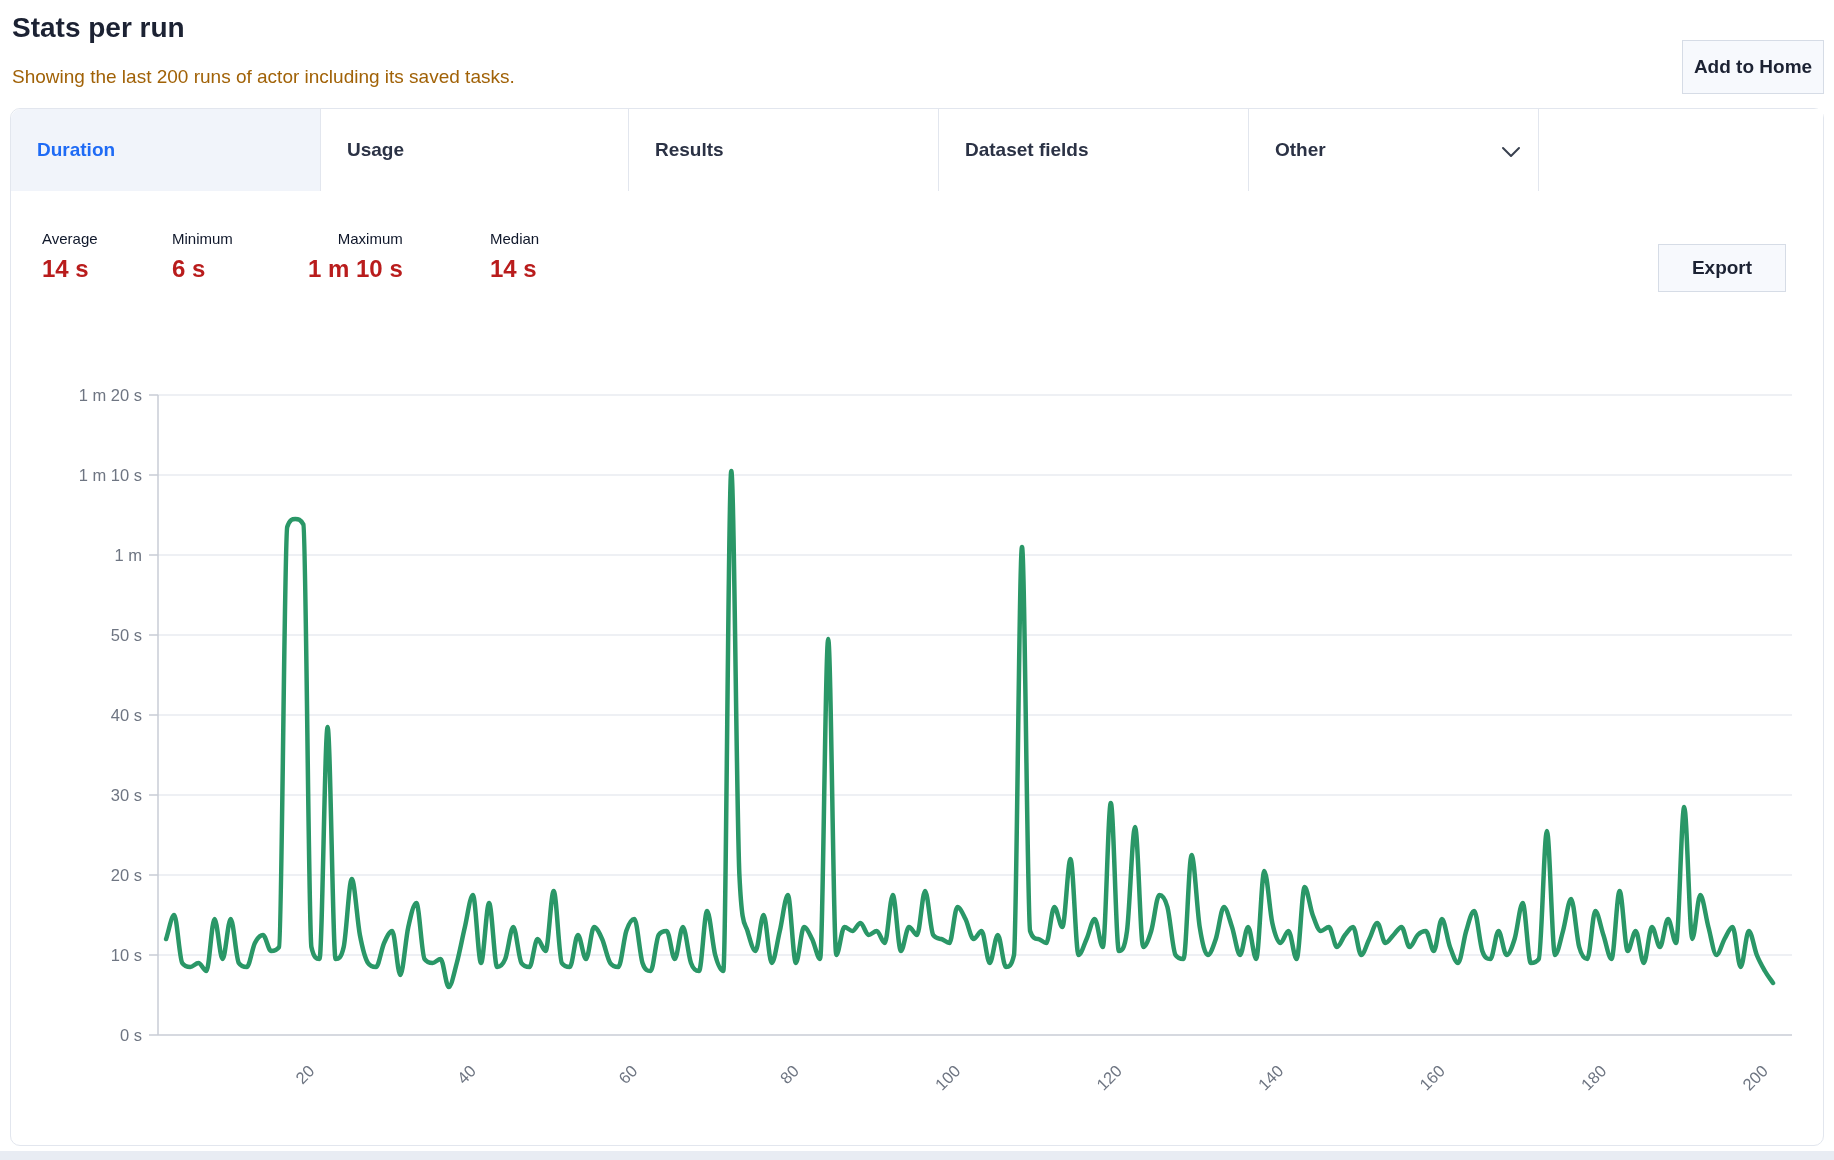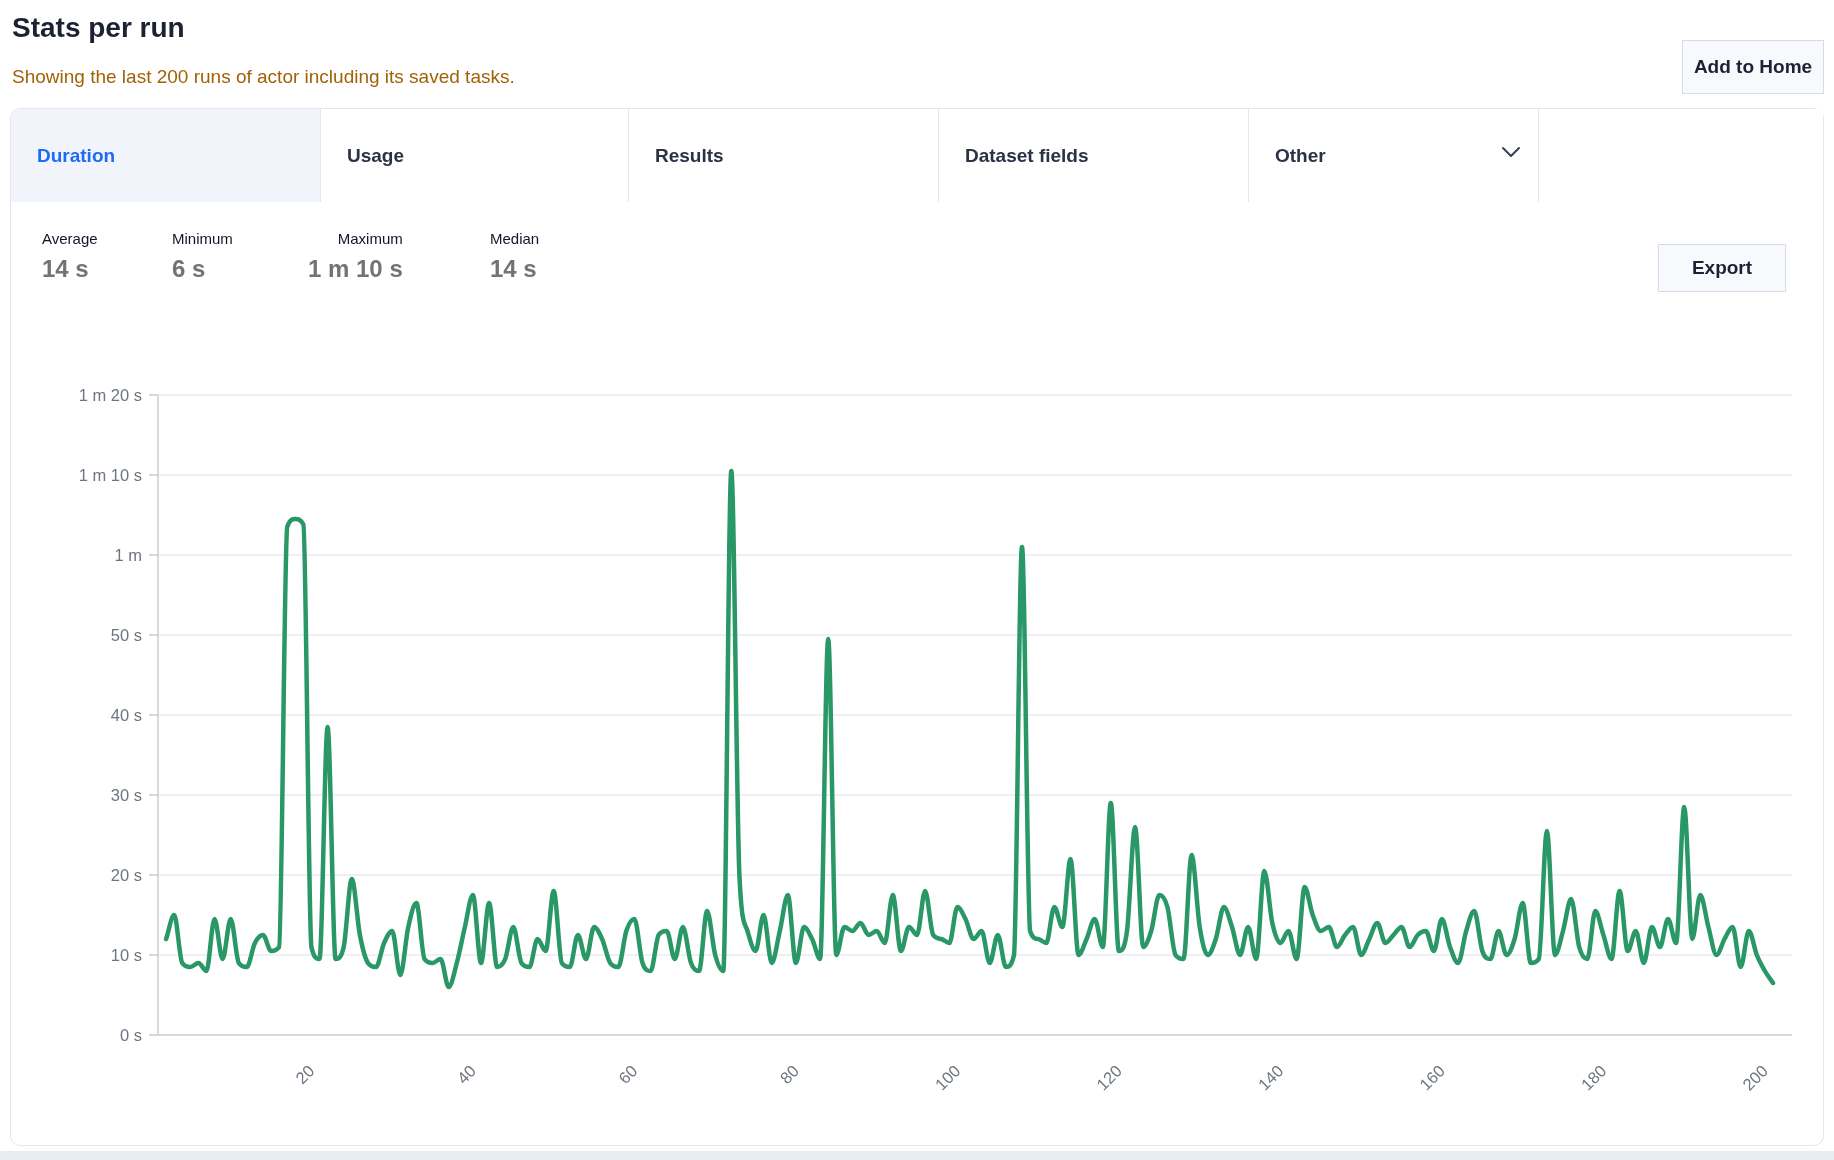--- a/index.html
+++ b/index.html
@@ -13,35 +13,35 @@
        background:#f7f9fd;border:1px solid #d6dce6;border-radius:0;
        font-size:19px;font-weight:600;color:#1c2233;cursor:pointer;}
   .add-home-btn{position:absolute;left:1682px;top:40px;width:142px;height:54px;}
   .export-btn{position:absolute;left:1658px;top:244px;width:128px;height:48px;}
 
   .panel{position:absolute;left:10px;top:108px;width:1814px;height:1038px;
          box-sizing:border-box;background:#ffffff;border:1px solid #e2e6ee;border-radius:10px;}
 
   .tabbar{position:absolute;left:0;top:0;width:100%;height:82px;box-sizing:border-box;
           border-bottom:1px solid #e2e6ee;display:flex;}
-  .tab{box-sizing:border-box;height:93px;display:flex;align-items:center;
+  .tab{box-sizing:border-box;height:82px;display:flex;align-items:center;
        padding:0 26px;font-size:19px;font-weight:700;color:#2b3245;
        border-right:1px solid #e2e6ee;position:relative;cursor:pointer;background:#ffffff;}
   .tab.active{background:#f1f4fa;color:#1f6bf5;border-top-left-radius:10px;}
   .tab-duration{width:310px;}
   .tab-usage{width:308px;}
   .tab-results{width:310px;}
   .tab-dataset{width:310px;}
   .tab-other{width:290px;}
   .tab-rest{flex:1;border-right:none;background:#ffffff;}
   .chevron{position:absolute;right:16px;top:33px;}
 
   .stat{position:absolute;top:230px;}
   .stat-label{font-size:15px;color:#0f172a;margin-bottom:8px;}
-  .stat-value{font-size:24px;font-weight:700;color:#737373;}
+  .stat-value{font-size:24px;font-weight:700;color:#b91c1c;}
   .stat-average{left:42px;}
   .stat-minimum{left:172px;}
   .stat-maximum{left:308px;text-align:right;}
   .stat-median{left:490px;}
 
   .chart-svg{position:absolute;left:0;top:0;width:1834px;height:1160px;pointer-events:none;}
   .bottom-strip{position:absolute;left:0;top:1151px;width:1834px;height:9px;background:#e8ecf3;}
 </style>
 </head>
 <body>

